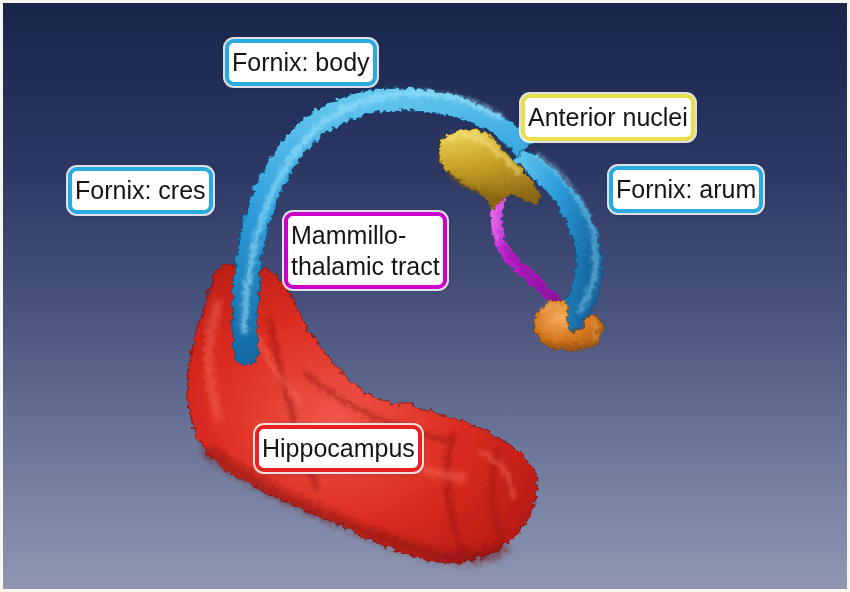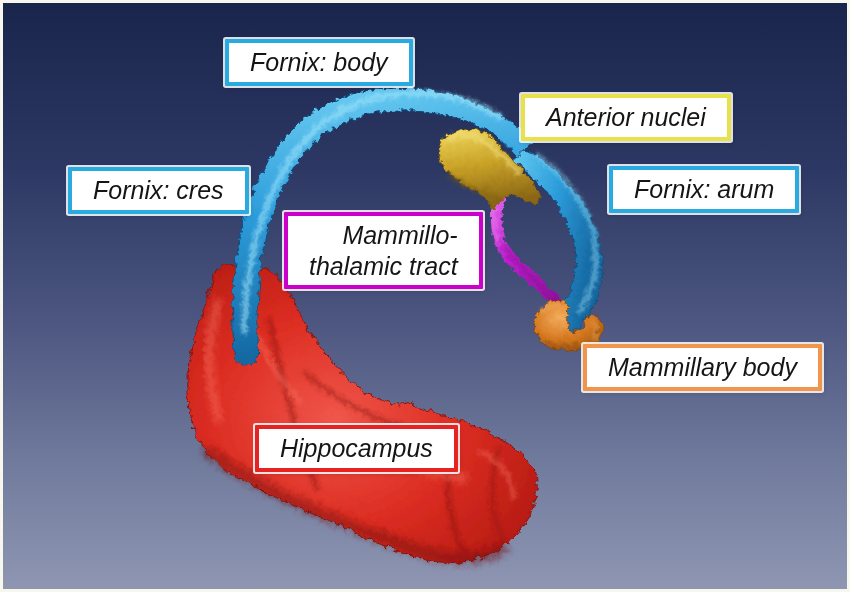--- a/index.html
+++ b/index.html
@@ -12,31 +12,30 @@
     overflow:hidden;
     font-family:"Liberation Sans", sans-serif;
   }
   .render{position:absolute;inset:0;width:100%;height:100%;}
   .lbl{
     position:absolute;
     background:#ffffff;
     color:#151515;
     font-size:25px;
     line-height:1.22;
-    padding:4px 21px;
+    padding:4px 3px;
     border:4px solid #29abe2;
-    border-radius:1px;
+    border-radius:9px;
     box-shadow:0 0 0 2px rgba(255,255,255,0.85), 1px 2px 5px rgba(0,0,20,0.18);
     white-space:nowrap;
-    font-style:italic;
   }
   .lbl span{display:block;}
   .b-blue{border-color:#29abe2;}
   .b-yellow{border-color:#e8e14b;}
-  .b-magenta{border-color:#cb00cb;text-align:right;}
+  .b-magenta{border-color:#cb00cb;}
   .b-orange{border-color:#f0954a;}
   .b-red{border-color:#e62322;}
   #lbl-fornix-body{left:222px;top:36px;}
   #lbl-anterior-nuclei{left:518px;top:91px;}
   #lbl-fornix-cres{left:33px;top:164px;margin-left:32px;}
   #lbl-fornix-arum{left:606px;top:163px;text-align:center;}
   #lbl-mammillo{left:281px;top:209px;}
   #lbl-mammillary-body{left:580px;top:341px;}
   #lbl-hippocampus{left:252px;top:422px;}
 </style>
@@ -147,16 +146,15 @@
   </svg>
 
   <div class="lbl b-blue" id="lbl-fornix-body">Fornix: body</div>
   <div class="lbl b-yellow" id="lbl-anterior-nuclei">Anterior nuclei</div>
   <div class="lbl b-blue" id="lbl-fornix-cres">Fornix: cres</div>
   <div class="lbl b-blue" id="lbl-fornix-arum">Fornix: arum</div>
   <div class="lbl b-magenta" id="lbl-mammillo">
     <span>Mammillo-</span>
     <span>thalamic tract</span>
   </div>
-  <div class="lbl b-orange" id="lbl-mammillary-body">Mammillary body</div>
   <div class="lbl b-red" id="lbl-hippocampus">Hippocampus</div>
 
 </div>
 
 </body></html>

